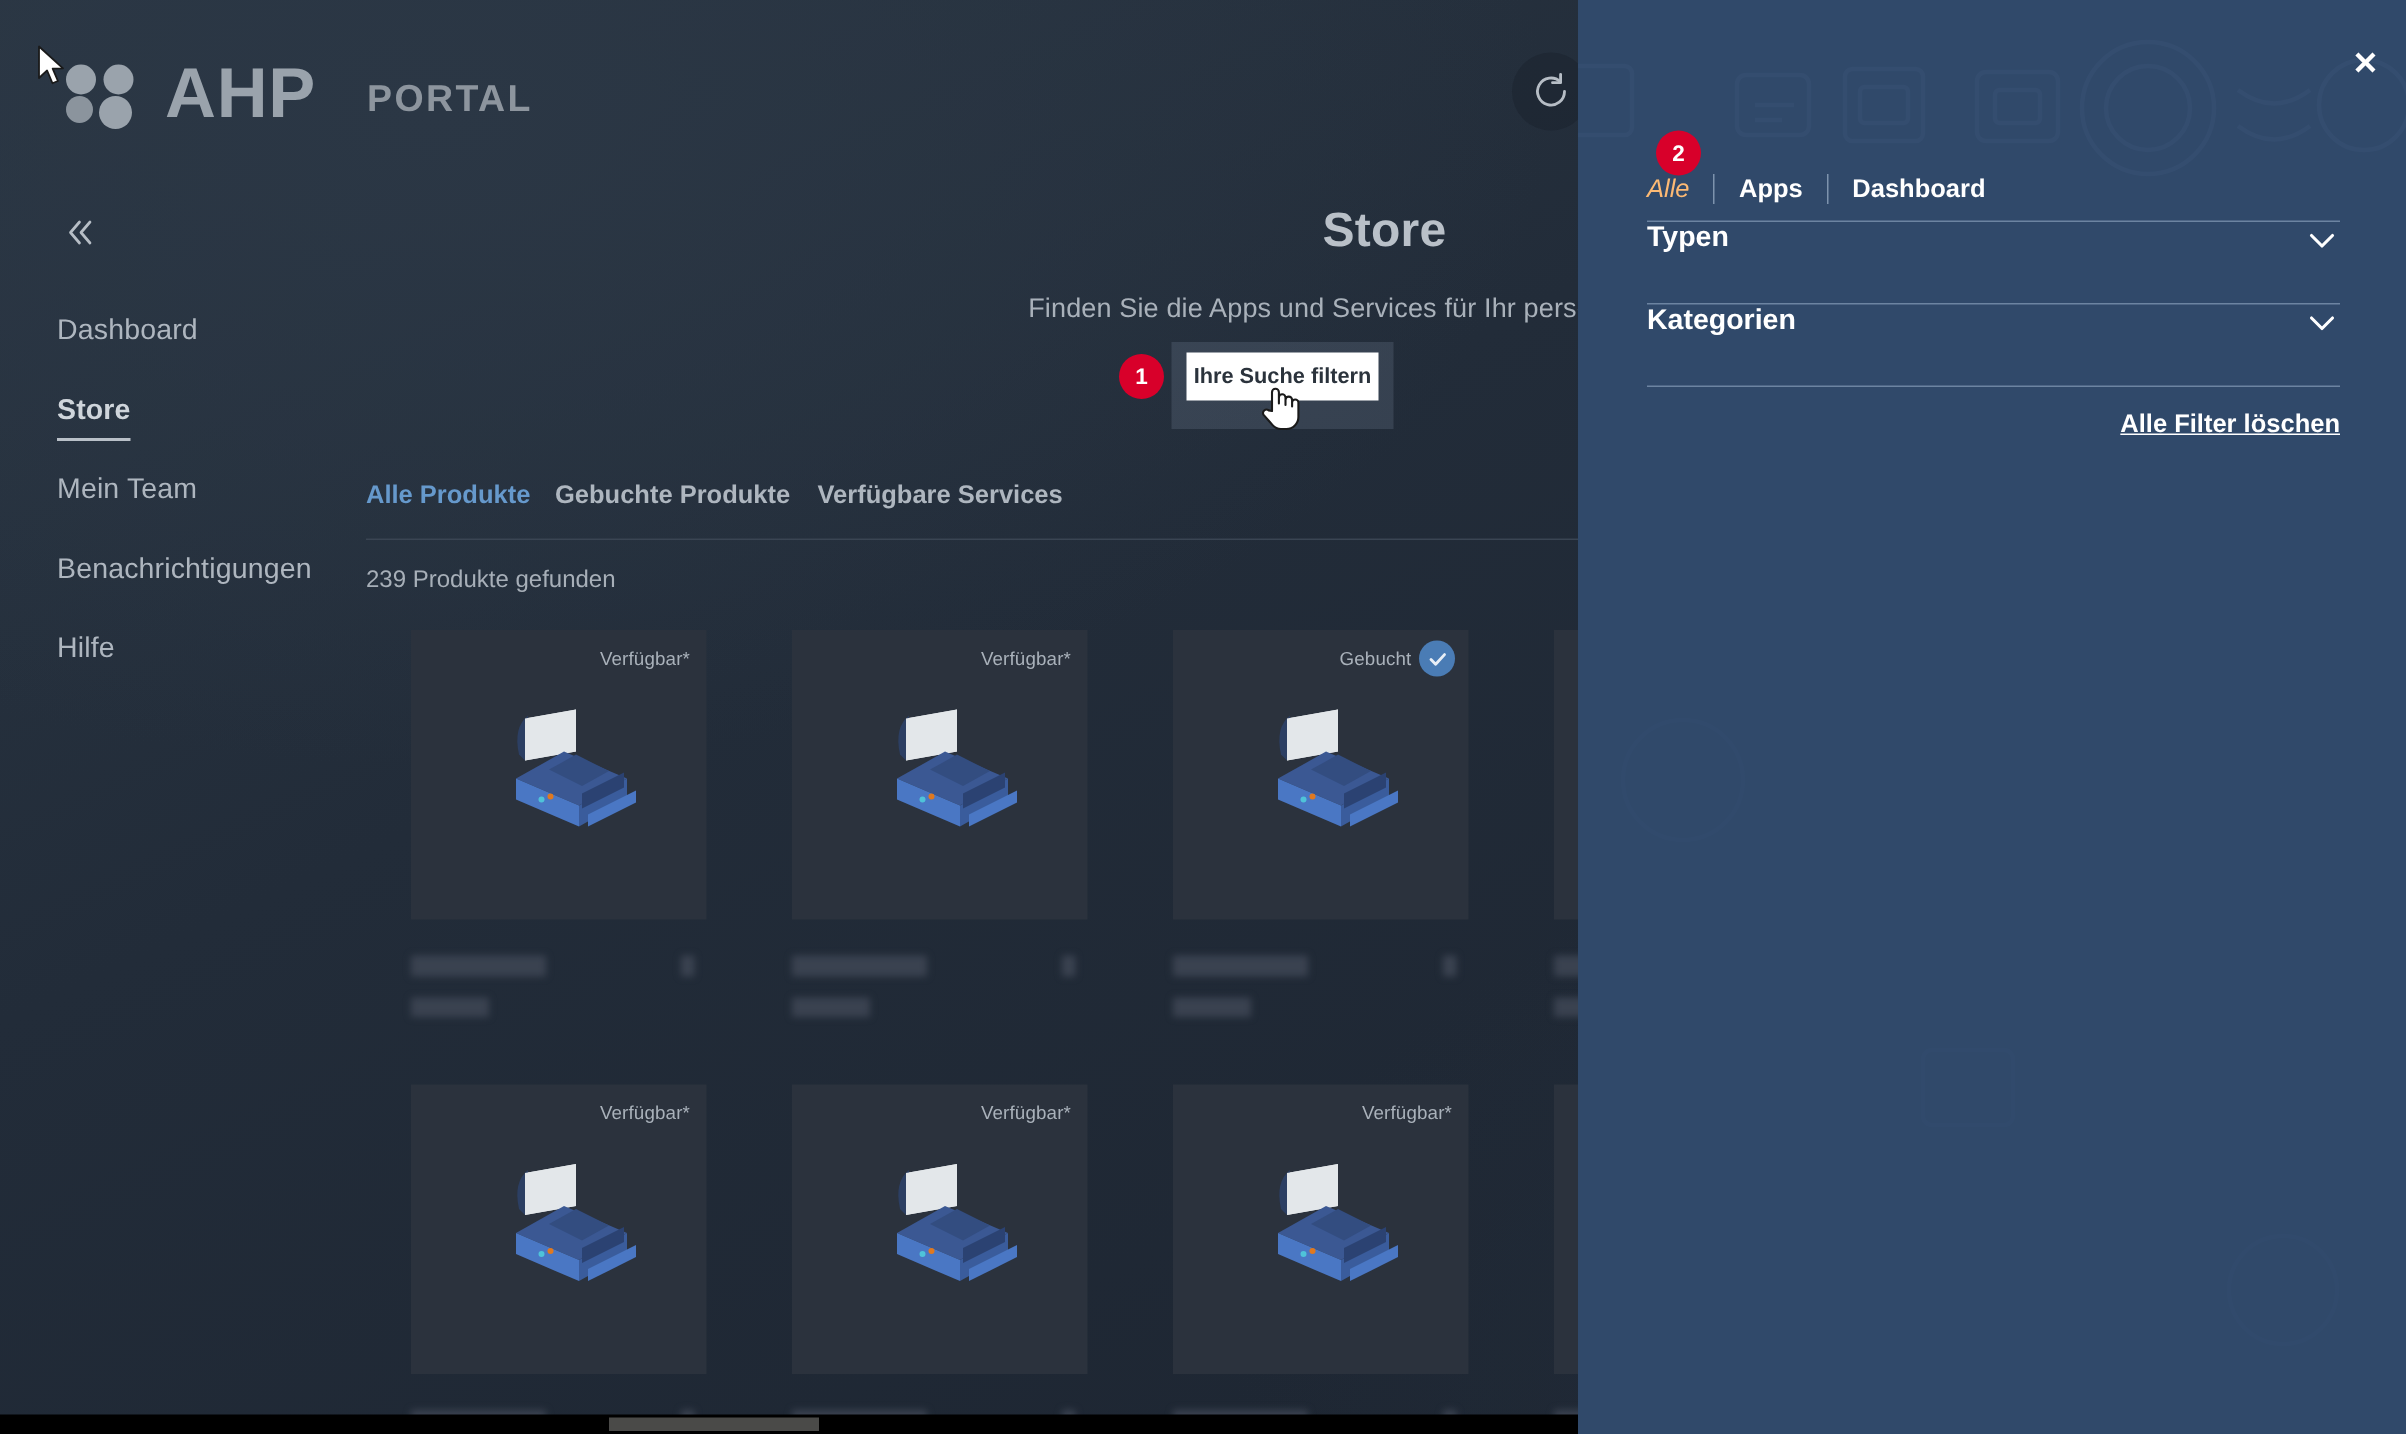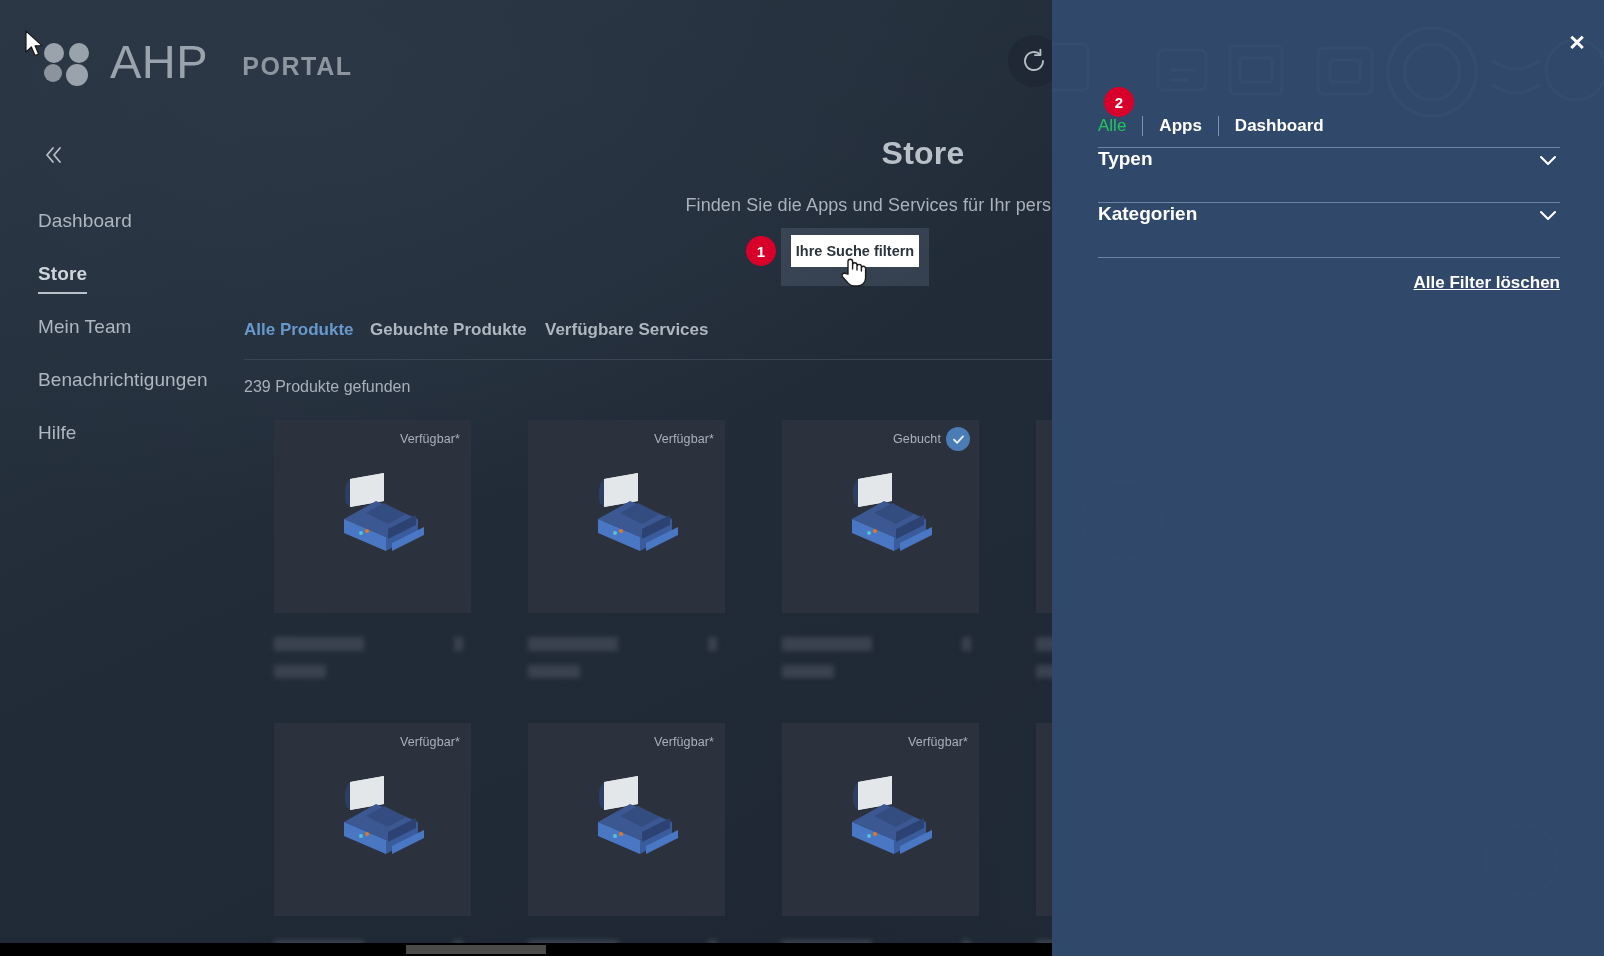--- a/index.html
+++ b/index.html
@@ -51,21 +51,21 @@
     border-radius: 50%;
     background: #9aa3ac;
   }
   #logo-dots i.d1 { left: 0;  top: 0;  width: 20px; height: 20px; }
   #logo-dots i.d2 { left: 25px; top: 0; width: 20px; height: 20px; }
   #logo-dots i.d3 { left: 0;  top: 21px; width: 18px; height: 18px; background:#8b949d; }
   #logo-dots i.d4 { left: 22px; top: 21px; width: 22px; height: 22px; background:#9aa3ac; }
 
   #logo-ahp {
     font-size: 47px;
-    font-weight: 400;
+    font-weight: 700;
     letter-spacing: 0.5px;
     color: #9aa3ac;
     line-height: 1;
   }
   #logo-portal {
     font-size: 25px;
     font-weight: 600;
     letter-spacing: 1.6px;
     color: #8d959e;
     line-height: 1;
@@ -336,21 +336,21 @@
     padding-bottom: 14px;
     border-bottom: 1px solid #6c84a1;
   }
   .ptab {
     font-size: 17px;
     font-weight: 600;
     color: #ffffff;
     cursor: pointer;
     white-space: nowrap;
   }
-  .ptab.active { color: #22c55e; font-weight: 500; }
+  .ptab.active { color: #fdba74; font-weight: 500; font-style: italic; }
   .ptab-sep {
     width: 1px;
     height: 20px;
     background: #7d93ad;
     margin: 0 16px;
   }
 
   .filter-row {
     height: 55px;
     display: flex;

